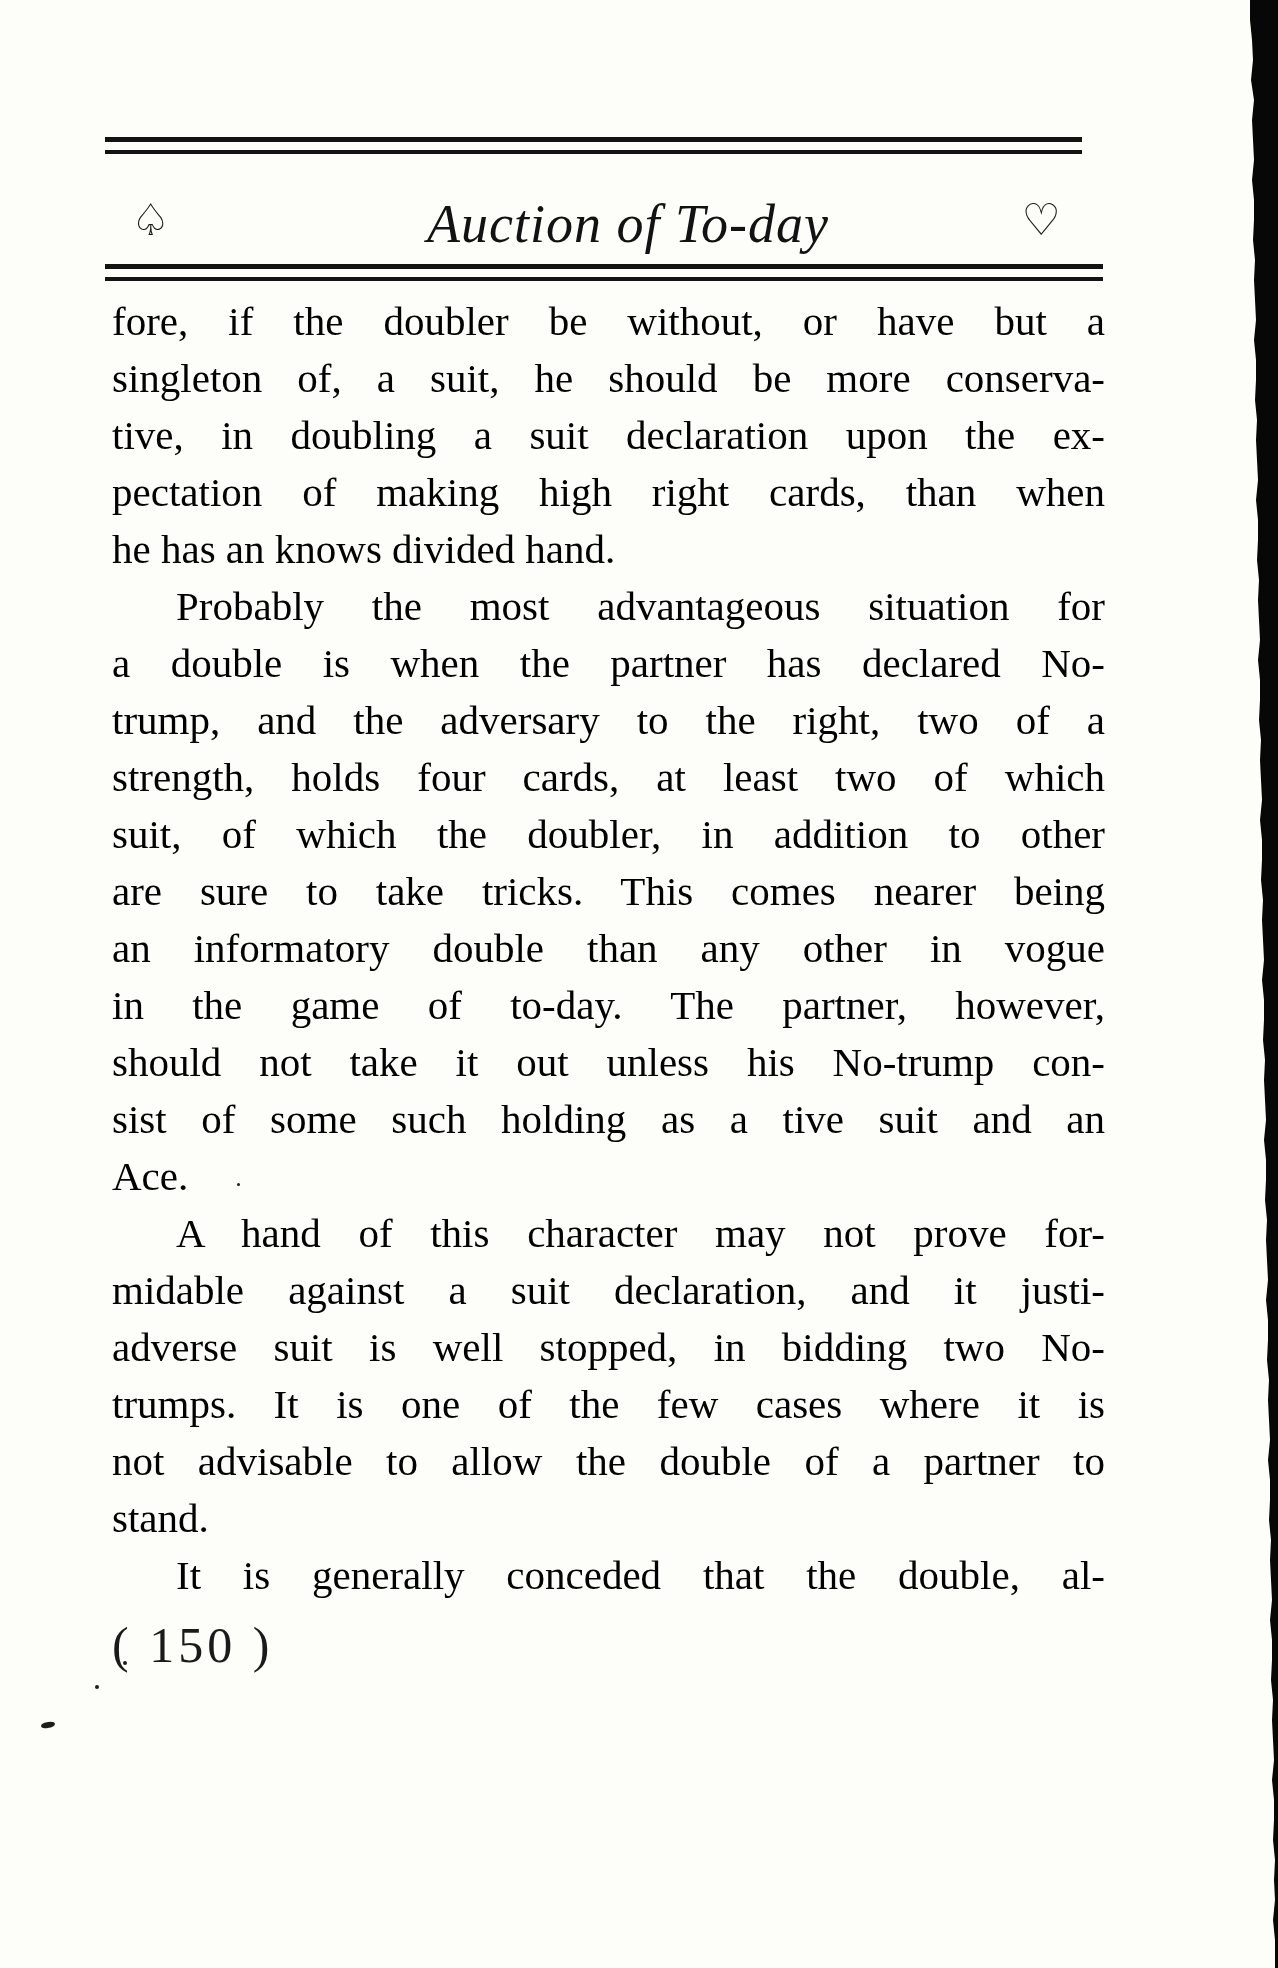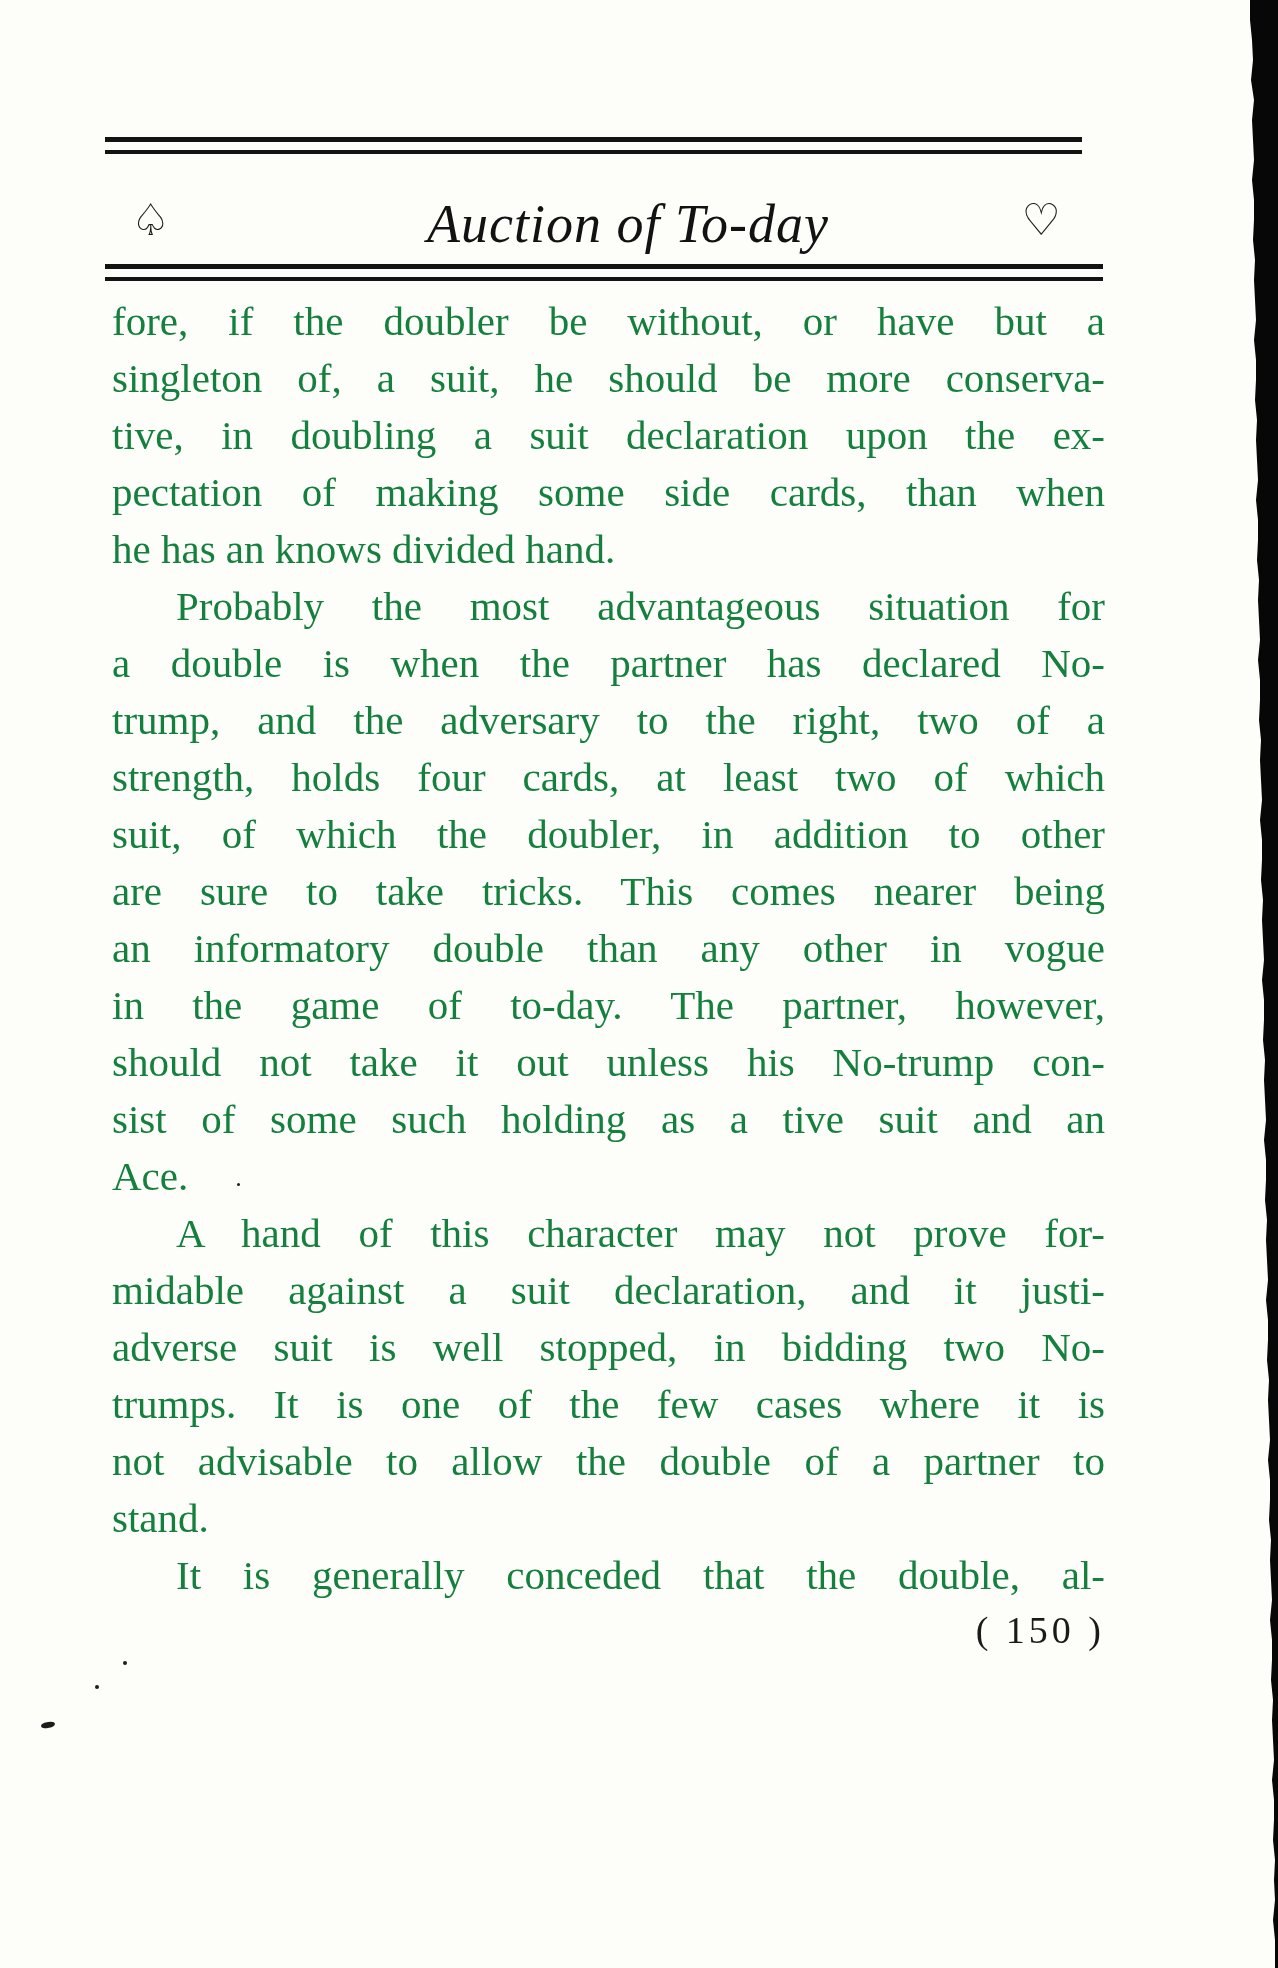--- a/index.html
+++ b/index.html
@@ -42,35 +42,35 @@
     text-align: center;
     transform: translateX(32px);
     font-style: italic;
     font-size: 54px;
     line-height: 72px;
     letter-spacing: 1px;
     color: #121212;
     margin-top: 28px;
   }
   .body-text {
-    margin: 12px 0 4px 112px;
+    margin: 12px 0 12px 112px;
     width: 993px;
     font-size: 41px;
     line-height: 57px;
-    color: #15803d;
+    color: #000000;
   }
   .line { text-align: justify; }
   .line.fill { text-align-last: justify; }
   .line.indent { text-indent: 64px; }
   .page-number {
     margin-left: 112px;
     width: 993px;
     margin-top: 4px;
-    text-align: right;
-    font-size: 38px;
+    text-align: left;
+    font-size: 50px;
     letter-spacing: 4px;
     color: #1a1a1a;
   }
   .scan-edge {
     position: absolute;
     top: 0;
     right: 0;
     width: 30px;
     height: 1968px;
   }
@@ -93,21 +93,21 @@
     <span class="suit right">♡</span>
   </div>
 
   <div class="double-rule bottom"></div>
 
   <div class="body-text">
 
   <div class="line fill">fore, if the doubler be without, or have but a</div>
       <div class="line fill">singleton of, a suit, he should be more conserva-</div>
       <div class="line fill">tive, in doubling a suit declaration upon the ex-</div>
-      <div class="line fill">pectation of making some side cards, than when</div>
+      <div class="line fill">pectation of making high right cards, than when</div>
       <div class="line">he has an knows divided hand.</div>
       <div class="line indent fill">Probably the most advantageous situation for</div>
       <div class="line fill">a double is when the partner has declared No-</div>
       <div class="line fill">trump, and the adversary to the right, two of a</div>
       <div class="line fill">strength, holds four cards, at least two of which</div>
       <div class="line fill">suit, of which the doubler, in addition to other</div>
       <div class="line fill">are sure to take tricks.  This comes nearer being</div>
       <div class="line fill">an informatory double than any other in vogue</div>
       <div class="line fill">in the game of to-day.  The partner, however,</div>
       <div class="line fill">should not take it out unless his No-trump con-</div>

